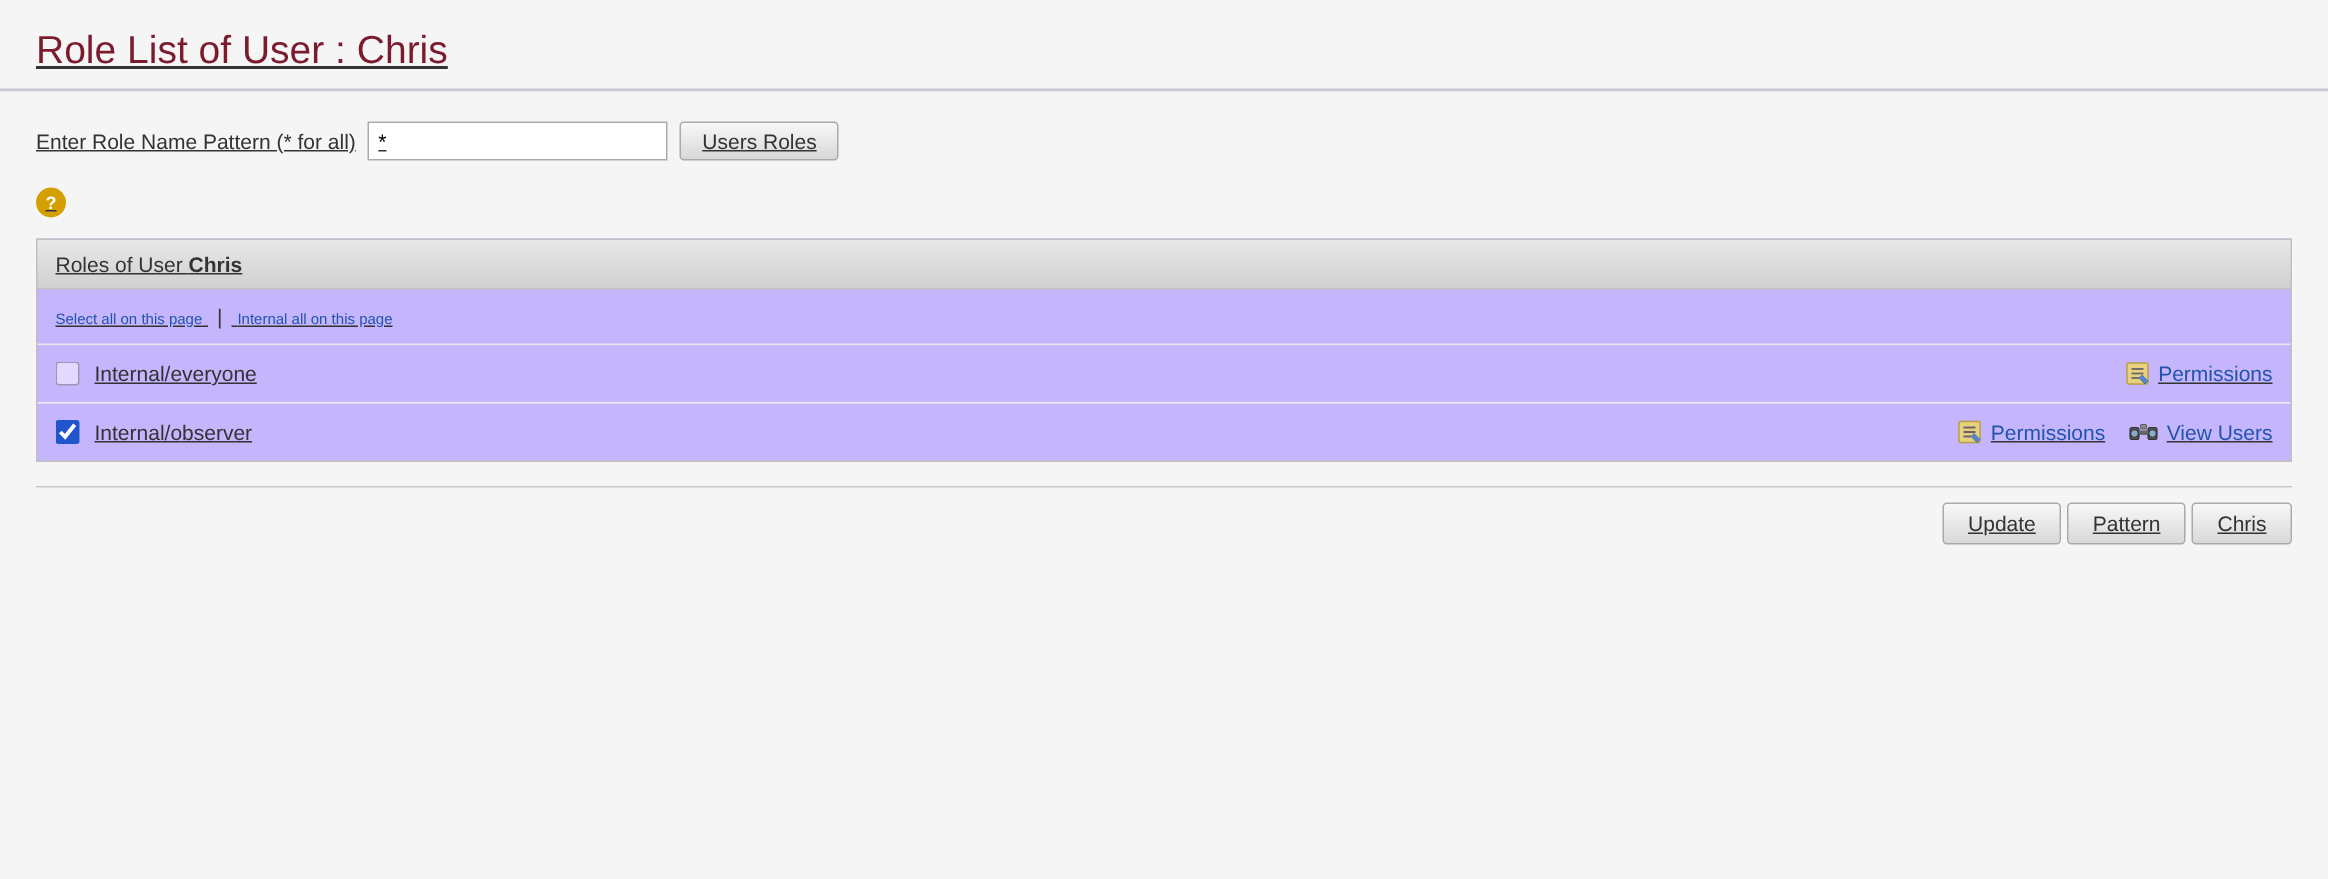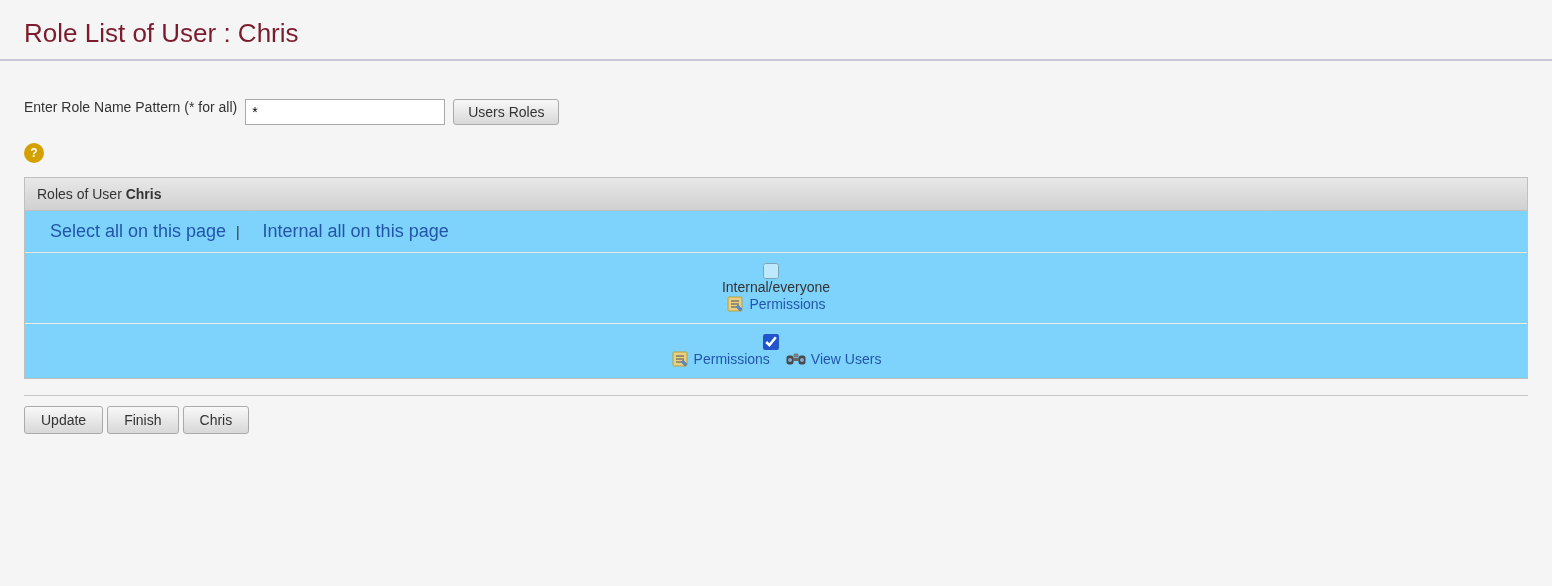--- a/index.html
+++ b/index.html
@@ -7,39 +7,39 @@
       font-family: Arial, Helvetica, sans-serif;
       font-size: 14px;
       background: #f0f0f0;
       color: #333;
     }
     .page-container {
       background: #f5f5f5;
       min-height: 586px;
       width: 1552px;
       padding: 0;
+      text-decoration: underline;
     }
     .page-title {
       color: #7b1c2e;
       font-size: 26px;
       font-weight: normal;
       padding: 18px 24px 10px 24px;
       border-bottom: 2px solid #c8c8d8;
       background: #f5f5f5;
     }
     .main-content {
       padding: 20px 24px;
       background: #f5f5f5;
     }
     .search-row {
       display: flex;
-      align-items: flex-start;
+      align-items: center;
       margin-bottom: 18px;
       gap: 8px;
-      margin-top: 18px;
     }
     .search-label {
       font-size: 14px;
       color: #333;
     }
     .search-input {
       border: 1px solid #aaa;
       padding: 4px 6px;
       font-size: 14px;
       width: 200px;
@@ -73,54 +73,52 @@
       font-weight: bold;
       flex-shrink: 0;
     }
     .hint-text {
       font-style: italic;
       color: #444;
       font-size: 14px;
     }
     .roles-panel {
       border: 1px solid #c0c0c0;
-      background: #7dd3fc;
+      background: #c4b5fd;
       margin-bottom: 16px;
     }
     .roles-panel-header {
       background: linear-gradient(to bottom, #e8e8e8, #d0d0d0);
       border-bottom: 1px solid #c0c0c0;
       padding: 8px 12px;
       font-size: 14px;
       color: #333;
     }
     .roles-panel-header .username {
       font-weight: bold;
     }
     .select-links-row {
       padding: 10px 12px;
       border-bottom: 1px solid #e8e8e8;
     }
     .select-link {
       color: #2255aa;
       text-decoration: none;
-      font-size: 18px;
-      cursor: pointer;
-      margin-left: 13px;
+      font-size: 10px;
+      cursor: pointer;
     }
     .select-separator {
       color: #333;
       margin: 0 6px;
     }
     .role-row {
       display: flex;
       align-items: center;
       padding: 10px 12px;
       border-bottom: 1px solid #f0f0f0;
-      flex-direction: column;
     }
     .role-row:last-child {
       border-bottom: none;
     }
     .role-checkbox {
       width: 16px;
       height: 16px;
       margin-right: 10px;
       accent-color: #2255cc;
       cursor: pointer;
@@ -156,20 +154,21 @@
       height: 18px;
       display: inline-flex;
       align-items: center;
       justify-content: center;
     }
     .bottom-buttons {
       display: flex;
       gap: 4px;
       padding: 10px 0;
       border-top: 1px solid #c8c8c8;
+      justify-content: flex-end;
     }
     .btn {
       padding: 5px 16px;
       font-size: 14px;
       background: linear-gradient(to bottom, #f8f8f8, #d8d8d8);
       border: 1px solid #aaa;
       border-radius: 3px;
       cursor: pointer;
       color: #333;
     }
@@ -222,20 +221,21 @@
                 <polygon points="12,10 16,14 14,16 10,12" fill="#5588cc" stroke="#3366aa" stroke-width="0.5"></polygon>
               </svg>
             </span>
             <span>Permissions</span>
           </a>
         </div>
       </div>
 
       <div class="role-row">
         <input type="checkbox" class="role-checkbox" checked="" style="">
+        <span class="role-name">Internal/observer</span>
         <div class="role-actions">
           <a class="action-link">
             <span class="icon-permissions">
               <svg width="18" height="18" viewBox="0 0 18 18" fill="none" xmlns="http://www.w3.org/2000/svg">
                 <rect x="2" y="2" width="14" height="14" rx="1" fill="#e8d080" stroke="#b8a040" stroke-width="1"></rect>
                 <line x1="5" y1="6" x2="13" y2="6" stroke="#666" stroke-width="1.2"></line>
                 <line x1="5" y1="9" x2="13" y2="9" stroke="#666" stroke-width="1.2"></line>
                 <line x1="5" y1="12" x2="10" y2="12" stroke="#666" stroke-width="1.2"></line>
                 <polygon points="12,10 16,14 14,16 10,12" fill="#5588cc" stroke="#3366aa" stroke-width="0.5"></polygon>
               </svg>
@@ -255,17 +255,17 @@
               </svg>
             </span>
             <span>View Users</span>
           </a>
         </div>
       </div>
     </div>
 
     <div class="bottom-buttons">
       <button class="btn">Update</button>
-      <button class="btn">Finish</button>
+      <button class="btn">Pattern</button>
       <button class="btn">Chris</button>
     </div>
   </div>
 </div>
 
 </body></html>

